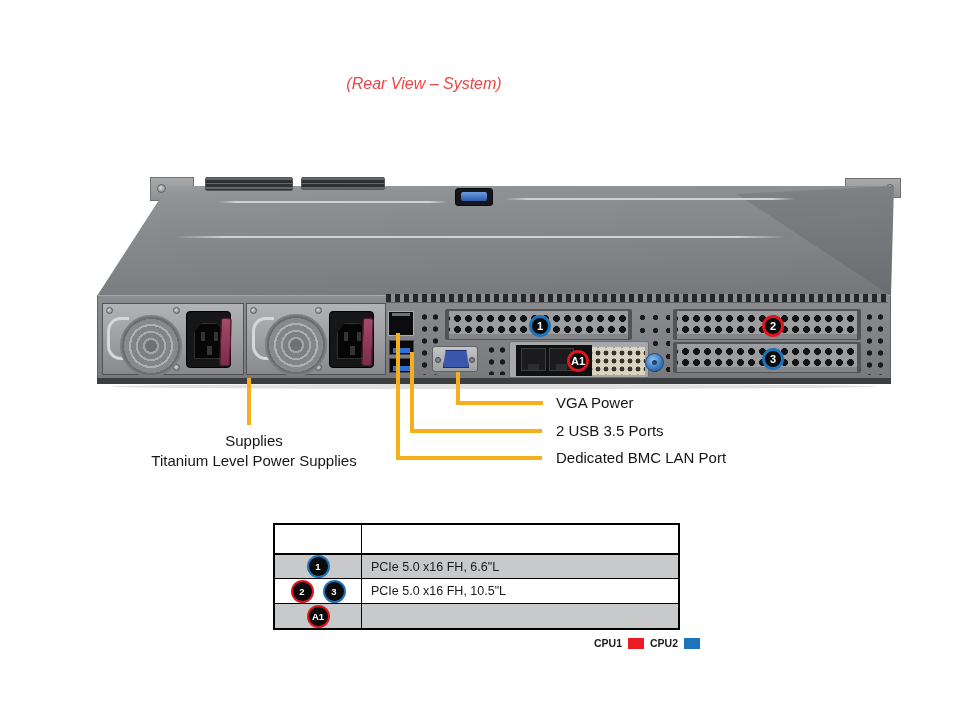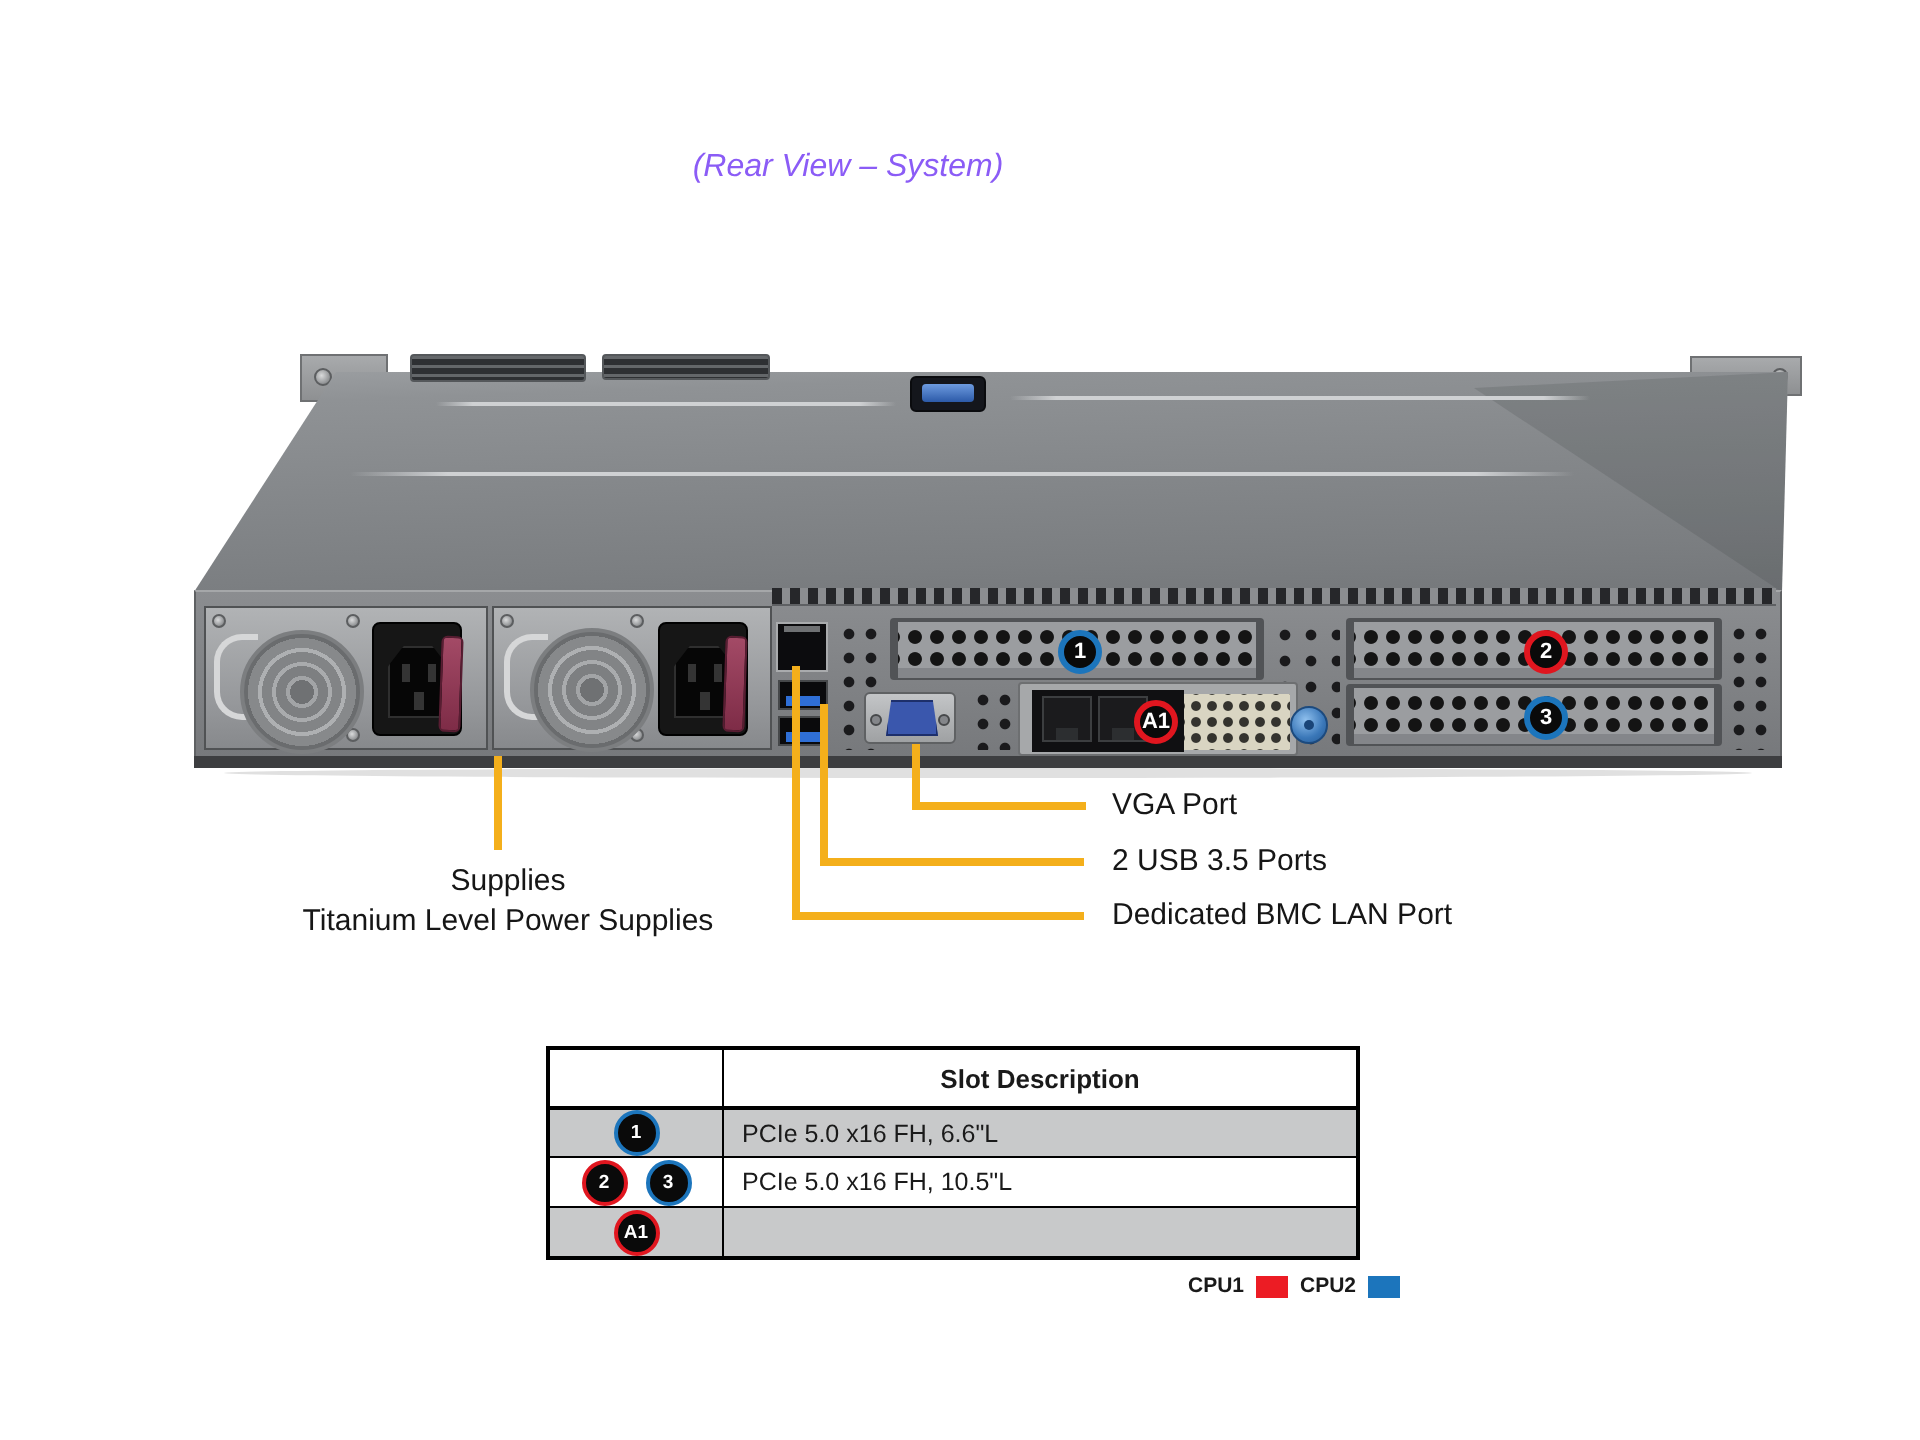--- a/index.html
+++ b/index.html
@@ -1,20 +1,20 @@
 <!DOCTYPE html>
 <html><head>
 <meta charset="utf-8">
 <style>
   html,body{margin:0;padding:0;}
   body{width:960px;height:720px;background:#ffffff;font-family:"Liberation Sans",sans-serif;color:#111;position:relative;overflow:hidden;}
   .abs{position:absolute;box-sizing:border-box;}
 
   
-  .title{left:0;top:75px;width:848px;text-align:center;font-style:italic;font-size:16px;color:#8b5cf6;}
+  .title{left:0;top:75px;width:848px;text-align:center;font-style:italic;font-size:16px;color:#ef4444;}
 
   
   .ear{background:linear-gradient(180deg,#a8aaac,#8e9092);border:1px solid #6f7173;}
   .screw{border-radius:50%;background:radial-gradient(circle at 40% 40%,#d9dadb,#9a9c9e 60%,#6f7173);border:1px solid #5c5e60;}
   .lid{left:97px;top:186px;width:797px;height:110px;
        clip-path:polygon(71px 0,797px 0,794px 110px,0 110px);
        background:linear-gradient(178deg,#9b9ea1 0%,#8f9295 12%,#85888b 45%,#7b7e81 80%,#74777a 100%);}
   .lid-facet{left:0;top:0;width:797px;height:110px;clip-path:polygon(640px 8px,797px 0,794px 110px);background:rgba(52,54,56,0.16);}
   .groove{background:linear-gradient(90deg,rgba(220,222,224,0),#cfd1d3 8%,#cfd1d3 92%,rgba(220,222,224,0));height:2px;}
   .vent-top{background:#37393c;border:1px solid #55585b;border-radius:2px;
@@ -200,32 +200,31 @@
 <div class="abs holes" style="left:864px;top:311px;width:23px;height:64px;"></div>
 
 <div class="abs cl" style="left:247px;top:378px;width:4px;height:47px;"></div>
 <div class="abs cl" style="left:396px;top:333px;width:4px;height:127px;"></div>
 <div class="abs cl" style="left:396px;top:456px;width:146px;height:4px;"></div>
 <div class="abs cl" style="left:410px;top:352px;width:4px;height:81px;"></div>
 <div class="abs cl" style="left:410px;top:429px;width:132px;height:4px;"></div>
 <div class="abs cl" style="left:456px;top:372px;width:4px;height:33px;"></div>
 <div class="abs cl" style="left:456px;top:401px;width:87px;height:4px;"></div>
 
-<div class="abs lbl" style="left:556px;top:394px;">VGA Port</div>
+<div class="abs lbl" style="left:556px;top:394px;">VGA Power</div>
 <div class="abs lbl" style="left:556px;top:422px;">2 USB 3.5 Ports</div>
 <div class="abs lbl" style="left:556px;top:449px;">Dedicated BMC LAN Port</div>
 <div class="abs lbl lbl-center" style="left:128px;top:431px;width:252px;">
   <div>Supplies</div>
   <div>Titanium Level Power Supplies</div>
 </div>
 
 <div class="abs slot-table">
   <div class="trow" style="height:28px;">
     <div class="cell-badge"></div>
-    <div class="cell-desc hd">Slot Description</div>
   </div>
   <div class="trow first-data row-gray" style="height:23px;">
     <div class="cell-badge">
       <div class="chip chip-sm ring-blue">1</div>
     </div>
     <div class="cell-desc">PCIe 5.0 x16 FH, 6.6"L</div>
   </div>
   <div class="trow" style="height:24px;">
     <div class="cell-badge">
       <div class="chip chip-sm ring-red">2</div>

